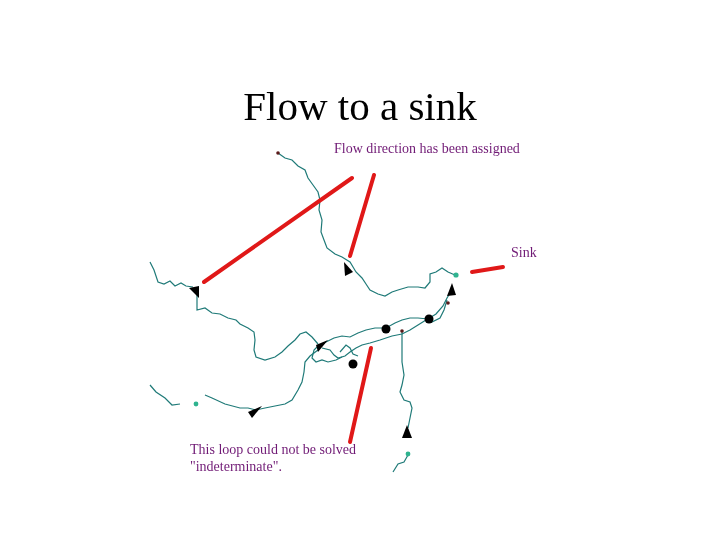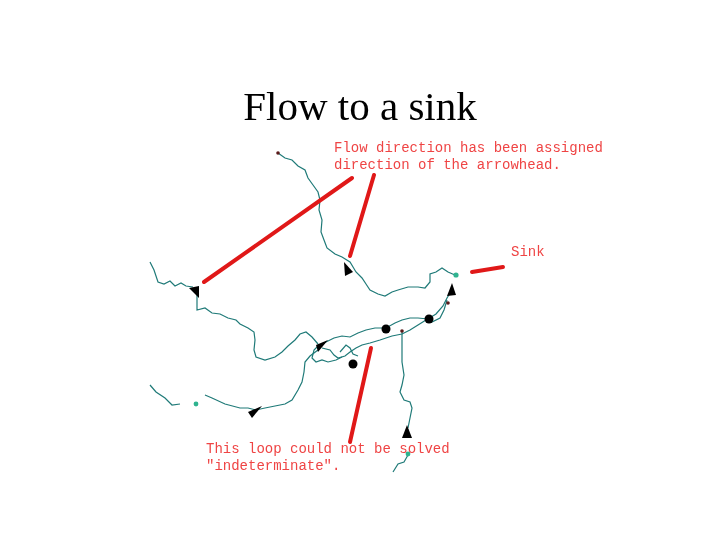--- a/index.html
+++ b/index.html
@@ -5,26 +5,26 @@
     html, body { margin: 0; padding: 0; background: #ffffff; }
     body { width: 720px; height: 540px; position: relative; overflow: hidden; }
     .title {
       position: absolute; left: 0; top: 68px; width: 720px; text-align: center;
       font-family: "Liberation Serif", serif; font-size: 41px; color: #000;
       line-height: 52px;
       margin-top: 12px;
     }
     .diagram { position: absolute; left: 0; top: 0; width: 720px; height: 540px; }
     .label {
-      position: absolute; font-family: Liberation Mono, monospace; font-size: 14px;
-      color: #ef4444; line-height: 17px; white-space: nowrap;
+      position: absolute; font-family: Liberation Serif, serif; font-size: 14px;
+      color: #701a75; line-height: 17px; white-space: nowrap;
     }
     #label-top { left: 334px; top: 140px; }
     #label-sink { left: 511px; top: 244px; }
-    #label-bottom { left: 190px; top: 441px; margin-left: 16px; }
+    #label-bottom { left: 190px; top: 441px; }
   </style>
 </head>
 <body>
 
 <div class="title">Flow to a sink</div>
 
 <svg class="diagram" viewBox="0 0 720 540" xmlns="http://www.w3.org/2000/svg">
 
   <g fill="none" stroke="#1f7a78" stroke-width="1.2">
 
@@ -72,21 +72,20 @@
   <circle cx="278" cy="153" r="1.8" fill="#5a1a1a"></circle>
   <circle cx="402" cy="331" r="1.8" fill="#5a1a1a"></circle>
   <circle cx="448" cy="303" r="1.8" fill="#5a1a1a"></circle>
   <circle cx="456" cy="275" r="2.6" fill="#2fb38f"></circle>
   <circle cx="196" cy="404" r="2.4" fill="#2fb38f"></circle>
   <circle cx="408" cy="454" r="2.4" fill="#2fb38f"></circle>
 </svg>
 
 <div class="label" id="label-top">
   <div>Flow direction has been assigned</div>
-  <div>direction of the arrowhead.</div>
 </div>
 
 <div class="label" id="label-sink">Sink</div>
 
 <div class="label" id="label-bottom">
   <div>This loop could not be solved</div>
   <div>"indeterminate".</div>
 </div>
 
 </body></html>

